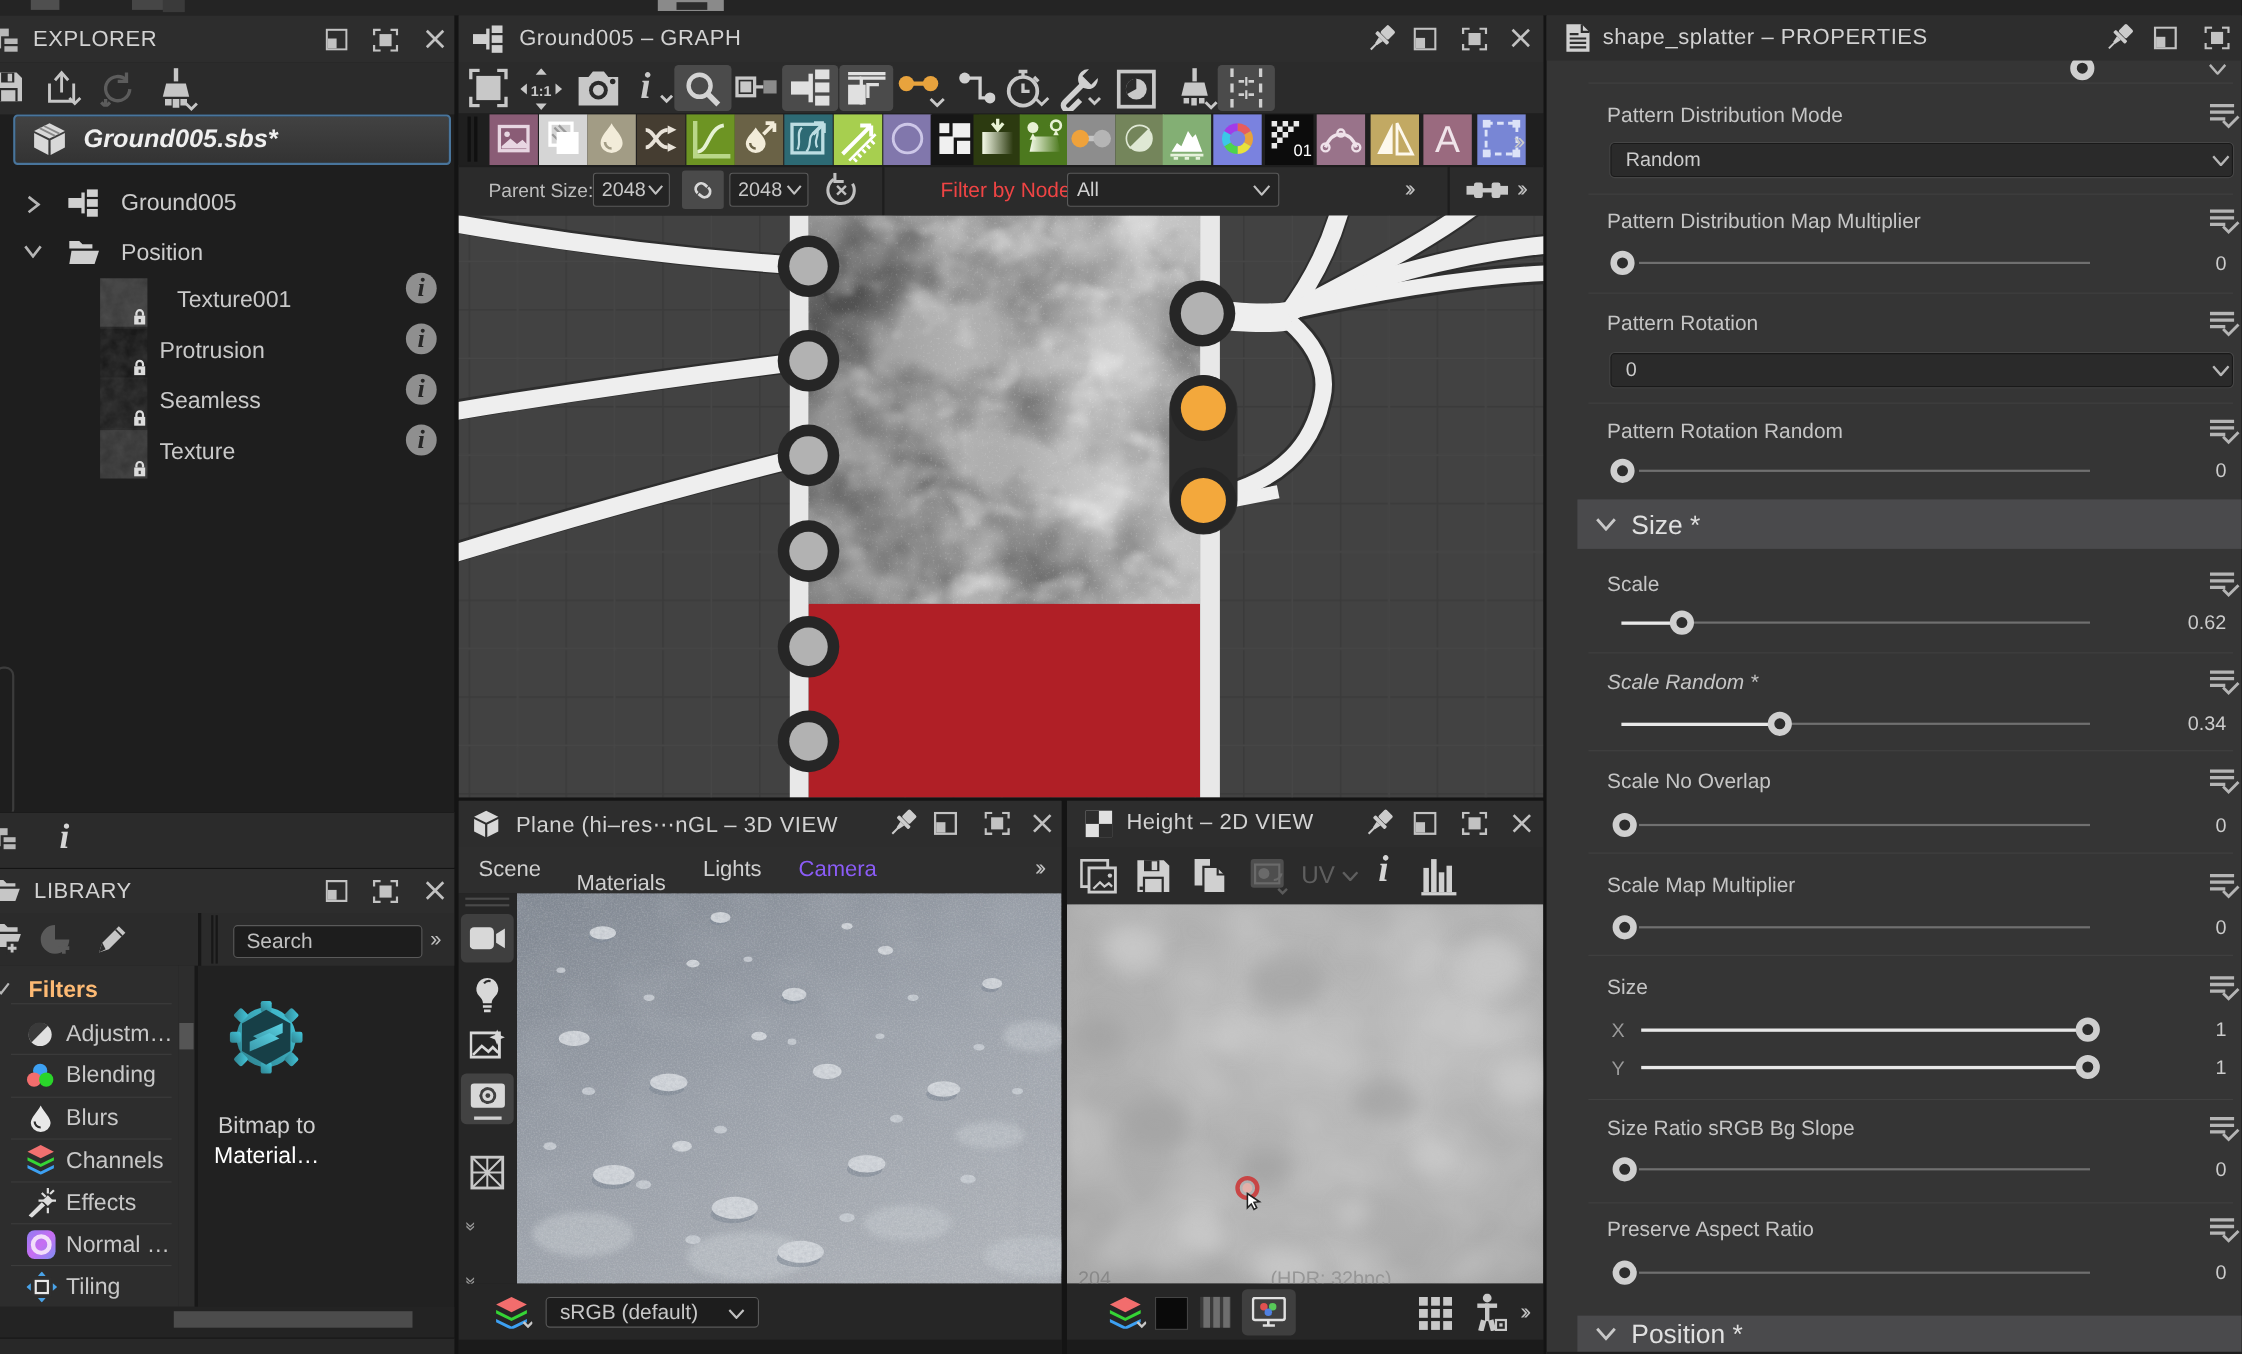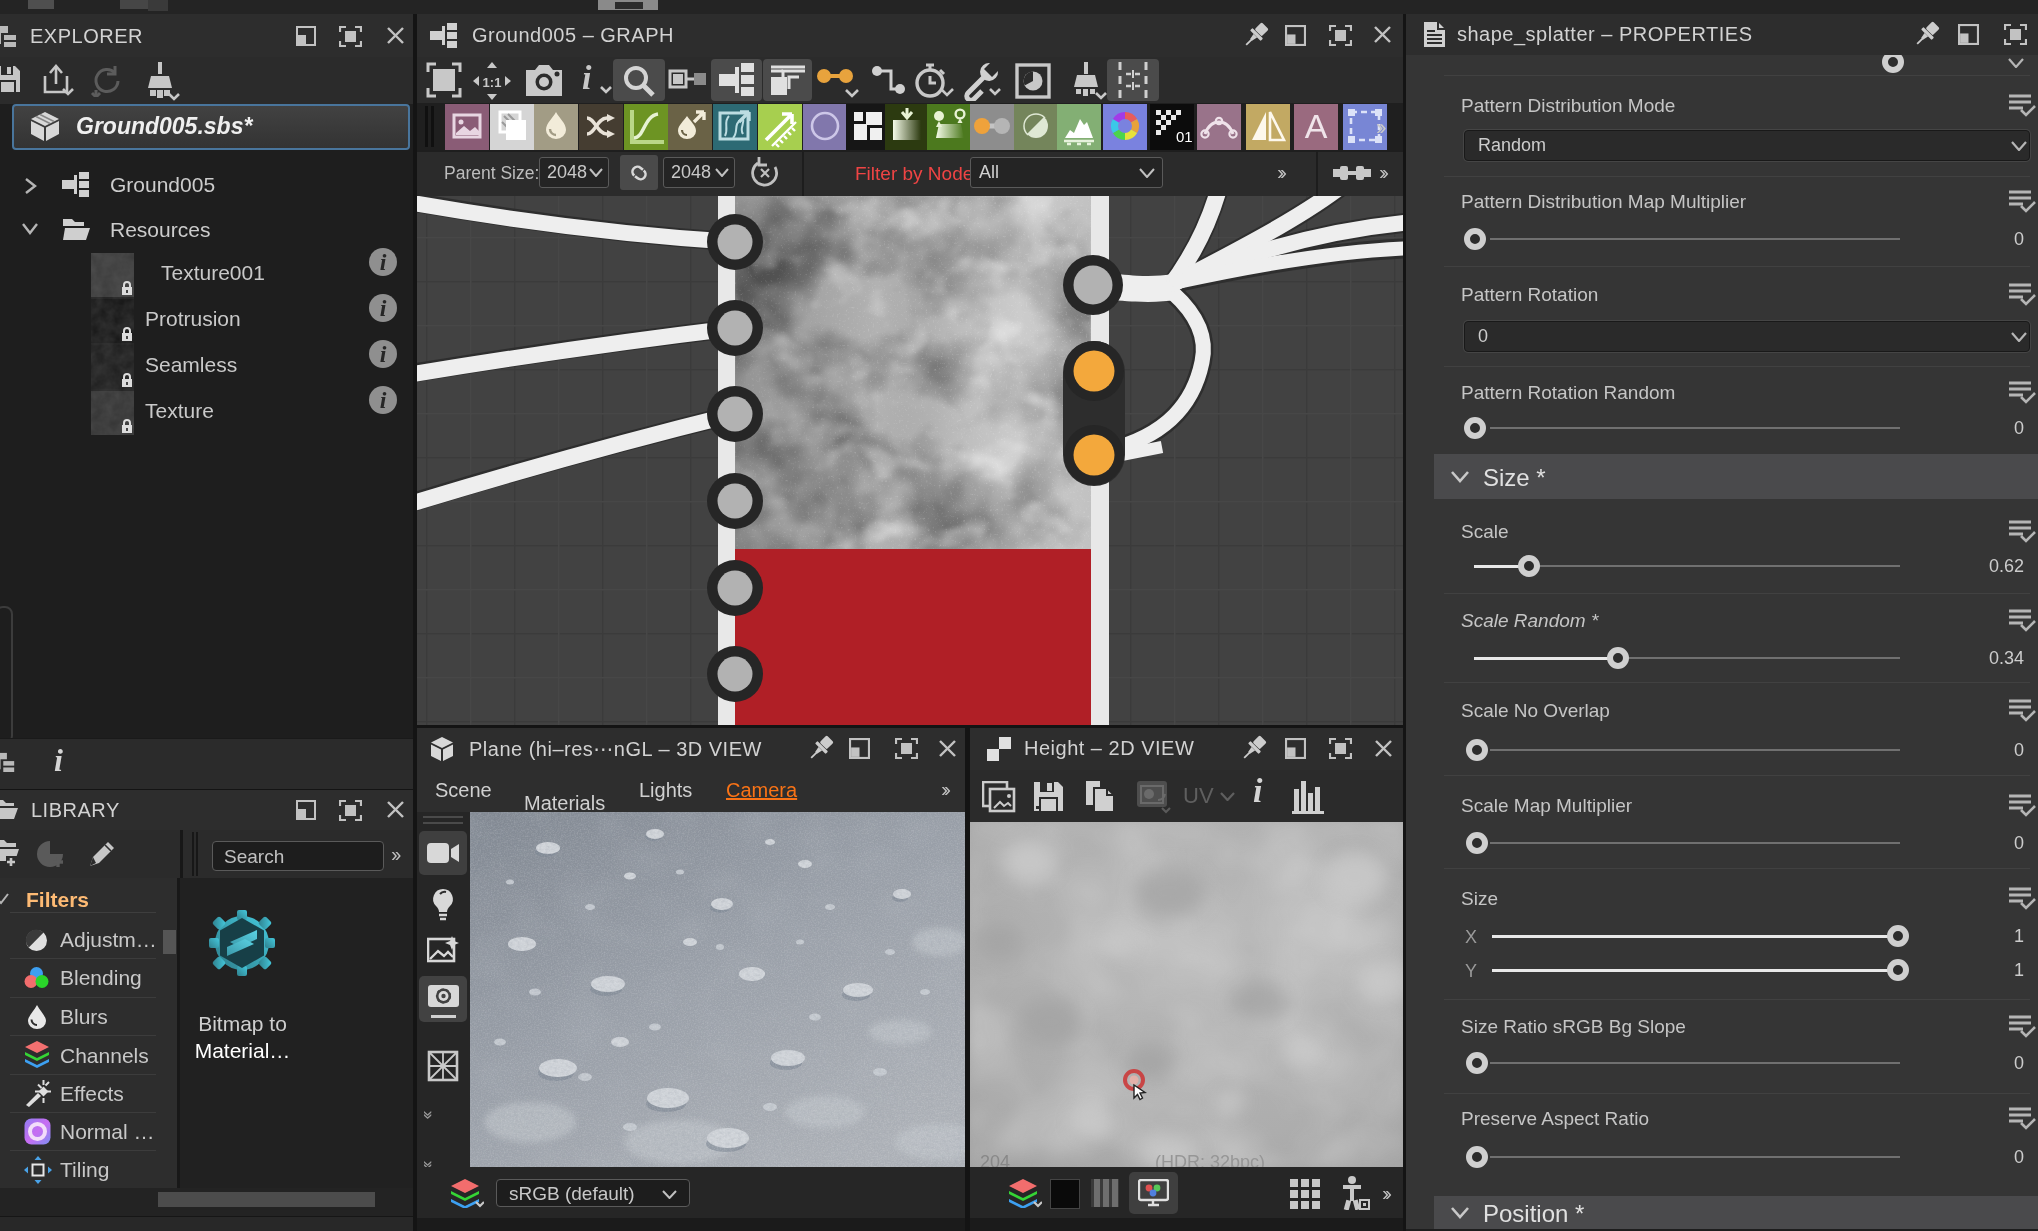--- a/index.html
+++ b/index.html
@@ -115,21 +115,21 @@
         </g>
       </svg>
   <div class="abs" style="left:110px;top:159px;font-size:21px;color:#cccccc;">Ground005</div>
   <svg class="ic" style="left:21px;top:208px" width="18" height="13" viewBox="0 0 18 13">
         <path d="M2 2 L9 11 L16 2" stroke="#b5b5b5" stroke-width="2.4" fill="none"></path>
       </svg>
   <svg class="ic" style="left:62px;top:202px" width="29" height="25" viewBox="0 0 29 25">
         <path d="M1 3 h9 l3 3 h9 v4 h-21 z" fill="#cfcfcf"></path>
         <path d="M3 12 h25 l-4 12 h-23 z" fill="#cfcfcf"></path>
       </svg>
-  <div class="abs" style="left:110px;top:204px;font-size:21px;color:#cccccc;">Resources</div>
+  <div class="abs" style="left:110px;top:204px;font-size:21px;color:#cccccc;">Position</div>
 
   <div class="abs" style="left:91px;top:239px;width:43px;height:44px;background:#3a3a3a;"></div>
   <div class="abs" style="left:91px;top:285px;width:43px;height:44px;background:#151515;"></div>
   <div class="abs" style="left:91px;top:331px;width:43px;height:44px;background:#1b1b1b;"></div>
   <div class="abs" style="left:91px;top:377px;width:43px;height:44px;background:#333333;"></div>
   <svg class="abs" style="left:91px;top:239px" width="43" height="182" viewBox="0 0 43 182">
         <filter id="tn">
           <feTurbulence type="fractalNoise" baseFrequency="0.09" numOctaves="3" seed="7"></feTurbulence>
           <feColorMatrix type="matrix" values="0 0 0 0 0.25, 0 0 0 0 0.25, 0 0 0 0 0.25, 0 0 0 0.5 0"></feColorMatrix>
         </filter>
@@ -857,21 +857,21 @@
         <g stroke="#c2c2c2" stroke-width="2.4">
           <path d="M2 2 L17 17"></path>
           <path d="M17 2 L2 17"></path>
         </g>
       </svg>
 
   <div class="abs" style="left:0;top:42px;width:548px;height:42px;background:#2e2e2e;"></div>
   <div class="abs" style="left:18px;top:51px;font-size:20px;color:#d0d0d0;">Scene</div>
   <div class="abs" style="left:107px;top:64px;font-size:20px;color:#d0d0d0;">Materials</div>
   <div class="abs" style="left:222px;top:51px;font-size:20px;color:#d0d0d0;">Lights</div>
-  <div class="abs" style="left:309px;top:51px;font-size:20px;color:#f97316;text-decoration:underline;">Camera</div>
+  <div class="abs" style="left:309px;top:51px;font-size:20px;color:#8b5cf6;">Camera</div>
   <div class="abs" style="left:524px;top:49px;font-size:21px;color:#c0c0c0;letter-spacing:-4px;">››</div>
 
   <div class="abs" style="left:0;top:84px;width:53px;height:355px;background:#262626;"></div>
   <div class="abs" style="left:6px;top:88px;width:40px;height:2px;background:#4a4a4a;"></div>
   <div class="abs" style="left:6px;top:94px;width:40px;height:2px;background:#4a4a4a;"></div>
   <div class="abs" style="left:2px;top:103px;width:48px;height:44px;background:#3f3f3f;border-radius:5px;"></div>
   <svg class="ic" style="left:10px;top:113px" width="33" height="24" viewBox="0 0 33 24">
         <rect x="0" y="2" width="22" height="20" rx="4" fill="#d8d8d8"></rect>
         <path d="M24 8 L32 3 V21 L24 16 Z" fill="#d8d8d8"></path>
       </svg>

